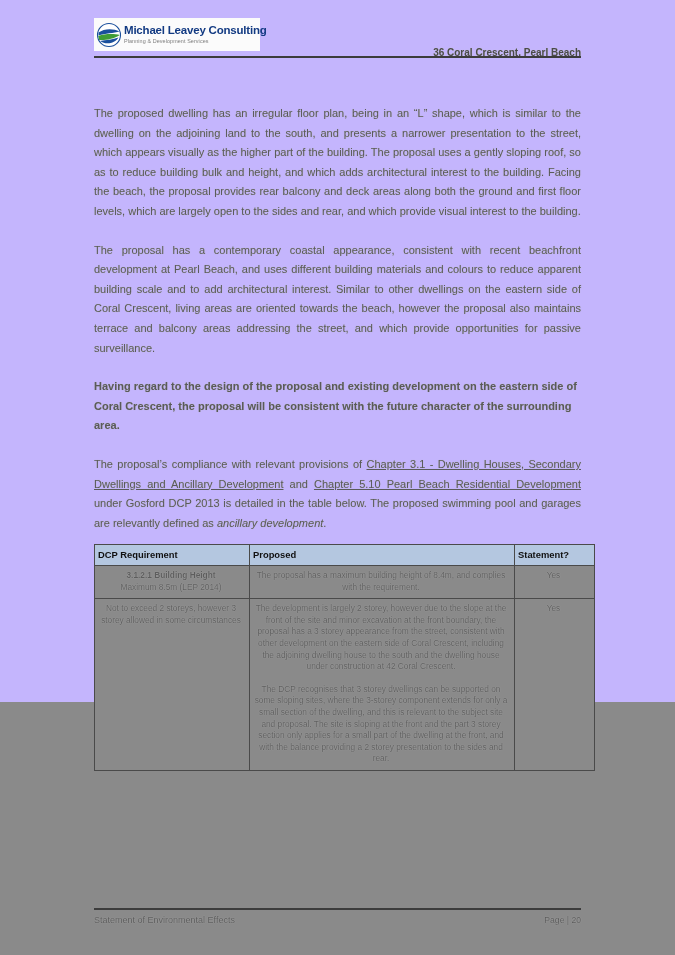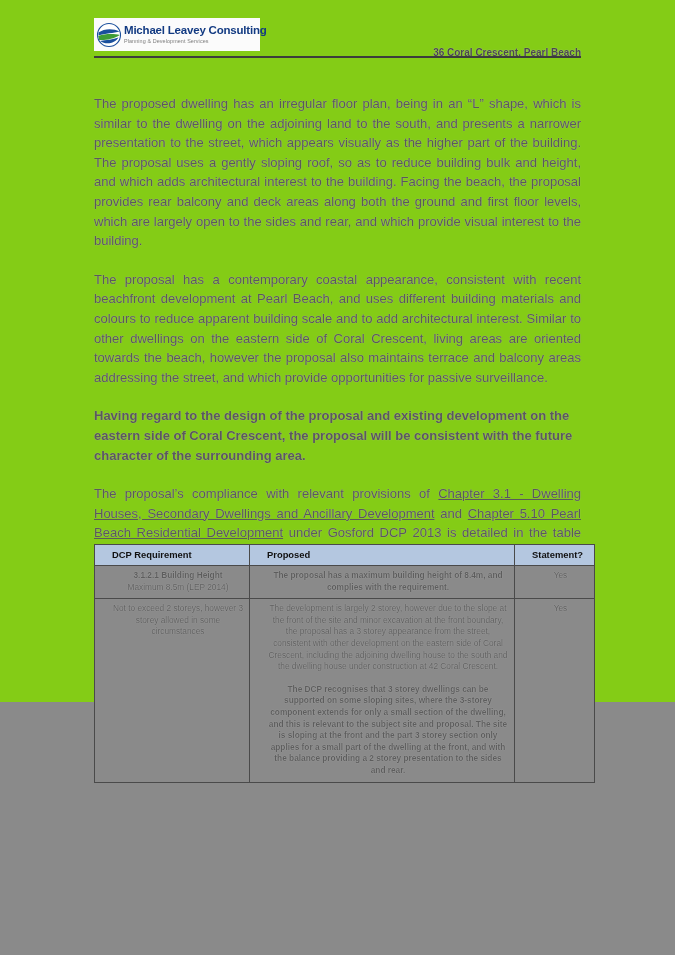--- a/index.html
+++ b/index.html
@@ -10,21 +10,21 @@
     width: 675px;
     height: 955px;
     background: #8a8a8a;
     font-family: "Liberation Sans", sans-serif;
     overflow: hidden;
   }
   .page {
     position: relative;
     width: 675px;
     height: 702px;
-    background: #84cc16;
+    background: #c4b5fd;
     box-sizing: border-box;
   }
 
   
   .header {
     position: absolute;
     left: 94px;
     top: 18px;
     width: 487px;
     height: 40px;
@@ -87,22 +87,22 @@
   }
 
   
   .content {
     position: absolute;
     left: 94px;
     top: 94px;
     width: 487px;
   }
   p.para {
-    margin: 0 0 19px 0;
-    font-size: 13px;
+    margin: 10px 0 19px 0;
+    font-size: 11px;
     line-height: 19.6px;
     color: #5a5a5a;
     text-shadow: 0 0 1px #b8b8b8;
     text-align: justify;
   }
   p.para.left {
     text-align: left;
     font-weight: bold;
   }
   .u {
@@ -120,21 +120,21 @@
     width: 500px;
   }
   table.dcp {
     border-collapse: collapse;
     width: 500px;
     table-layout: fixed;
   }
   table.dcp th, table.dcp td {
     border: 1px solid #4a4a4a;
     vertical-align: top;
-    padding: 4px 5px 5px 17px;
+    padding: 4px 5px 5px 3px;
     box-sizing: border-box;
   }
   table.dcp th {
     background: #b4c7e0;
     color: #111111;
     font-size: 9.4px;
     font-weight: bold;
     text-align: left;
     height: 21px;
     padding-top: 4px;
@@ -156,21 +156,20 @@
   }
   .req-title {
     font-weight: bold;
     display: block;
   }
   .cell-p {
     margin: 0 0 11px 0;
   }
   .cell-p:last-child {
     margin-bottom: 0;
-    font-weight: bold;
   }
 
   
   .footer {
     position: absolute;
     left: 94px;
     top: 908px;
     width: 487px;
   }
   .footer-rule {
@@ -254,14 +253,24 @@
           <td>
             <p class="cell-p">The development is largely 2 storey, however due to the slope at the front of the site and minor excavation at the front boundary, the proposal has a 3 storey appearance from the street, consistent with other development on the eastern side of Coral Crescent, including the adjoining dwelling house to the south and the dwelling house under construction at 42 Coral Crescent.</p>
             <p class="cell-p">The DCP recognises that 3 storey dwellings can be supported on some sloping sites, where the 3-storey component extends for only a small section of the dwelling, and this is relevant to the subject site and proposal. The site is sloping at the front and the part 3 storey section only applies for a small part of the dwelling at the front, and with the balance providing a 2 storey presentation to the sides and rear.</p>
           </td>
           <td class="cons">Yes</td>
         </tr>
       </tbody>
     </table>
   </div>
 
+  <div class="footer">
+    <div class="footer-rule"></div>
+    <div class="footer-inner">
+      <span>Statement of Environmental Effects</span>
+      <span class="footer-page">
+        <span>Page</span>
+        <span>| 20</span>
+      </span>
+    </div>
+  </div>
 
 </div>
 
 </body></html>

